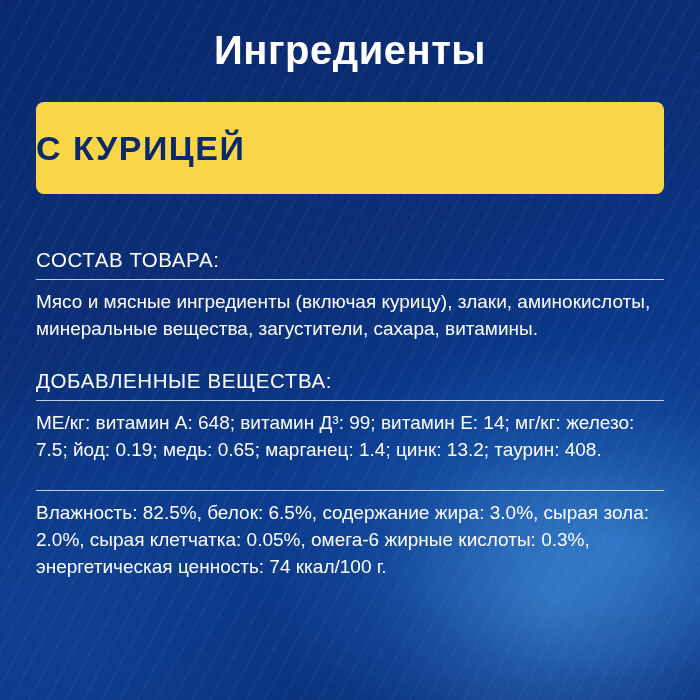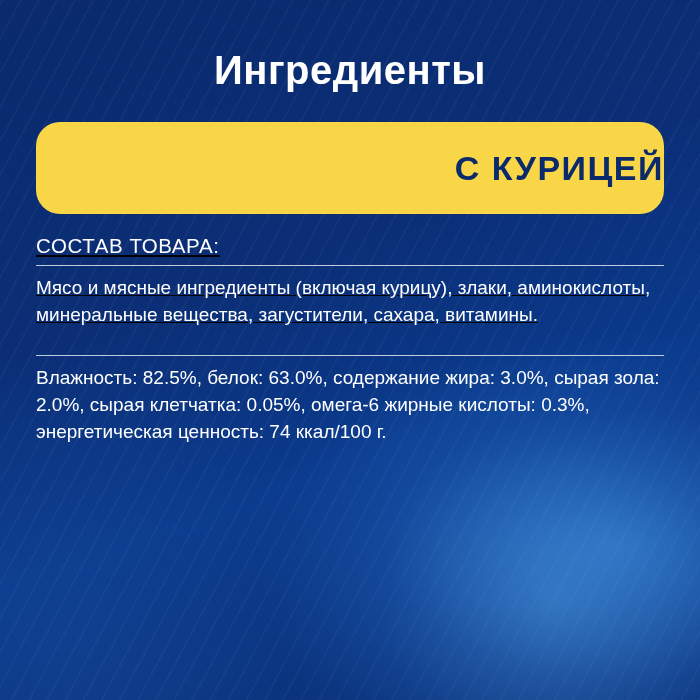--- a/index.html
+++ b/index.html
@@ -57,47 +57,46 @@
     z-index: 3;
     padding: 0 36px;
   }
 
   .title {
     text-align: center;
     color: #ffffff;
     font-size: 40px;
     font-weight: bold;
     letter-spacing: 0.5px;
-    padding-top: 48px;
+    padding-top: 28px;
     line-height: 1.1;
   }
 
   .flavor-banner {
     margin: 30px 0 0 0;
     background: #f8d648;
-    border-radius: 24px;
+    border-radius: 8px;
     height: 92px;
     display: flex;
     align-items: center;
-    justify-content: flex-end;
+    justify-content: flex-start;
   }
   .flavor-text {
     color: #0b2a6b;
     font-size: 34px;
     font-weight: bold;
     letter-spacing: 1.5px;
     text-transform: uppercase;
   }
 
   .section {
     margin-top: 26px;
   }
   .section.first {
-    margin-top: 20px;
-    text-decoration: underline;
+    margin-top: 54px;
   }
   .section-heading {
     color: #ffffff;
     font-size: 20.5px;
     letter-spacing: 0.6px;
     padding-bottom: 7px;
     text-transform: uppercase;
   }
   .rule {
     height: 1px;
@@ -126,22 +125,29 @@
     </div>
 
     <div class="section first">
       <div class="section-heading">СОСТАВ ТОВАРА:</div>
       <div class="rule"></div>
       <div class="body-text">
         <p>Мясо и мясные ингредиенты (включая курицу), злаки, аминокислоты, минеральные вещества, загустители, сахара, витамины.</p>
       </div>
     </div>
 
+    <div class="section">
+      <div class="section-heading">ДОБАВЛЕННЫЕ ВЕЩЕСТВА:</div>
+      <div class="rule"></div>
+      <div class="body-text">
+        <p>МЕ/кг: витамин А: 648; витамин Д³: 99; витамин Е: 14; мг/кг: железо: 7.5; йод: 0.19; медь: 0.65; марганец: 1.4; цинк: 13.2; таурин: 408.</p>
+      </div>
+    </div>
 
     <div class="section">
       <div class="rule"></div>
       <div class="body-text">
-        <p>Влажность: 82.5%, белок: 63.0%, содержание жира: 3.0%, сырая зола: 2.0%, сырая клетчатка: 0.05%, омега-6 жирные кислоты: 0.3%, энергетическая ценность: 74 ккал/100 г.</p>
+        <p>Влажность: 82.5%, белок: 6.5%, содержание жира: 3.0%, сырая зола: 2.0%, сырая клетчатка: 0.05%, омега-6 жирные кислоты: 0.3%, энергетическая ценность: 74 ккал/100 г.</p>
       </div>
     </div>
 
   </div>
 </div>
 
 </body></html>

